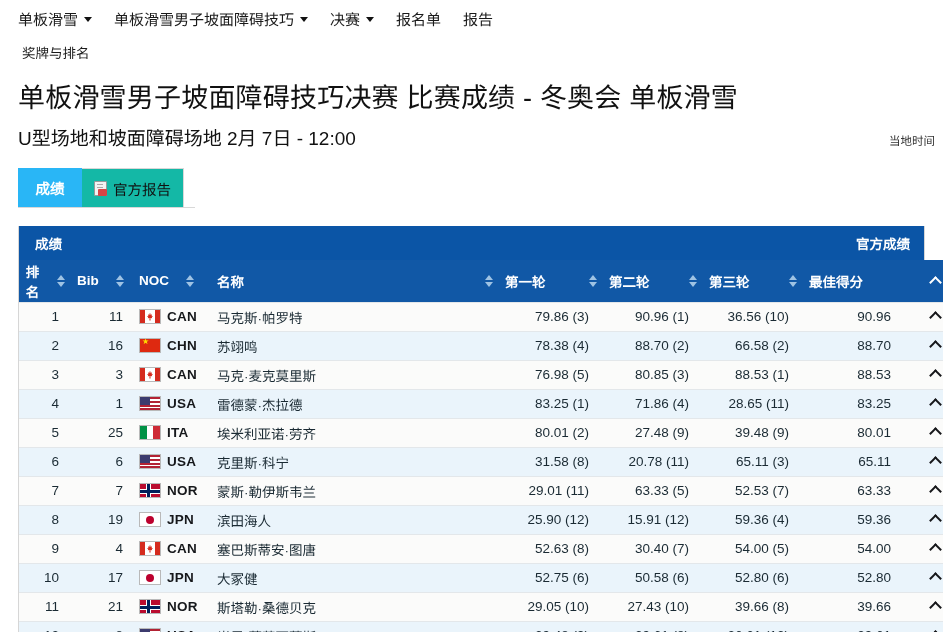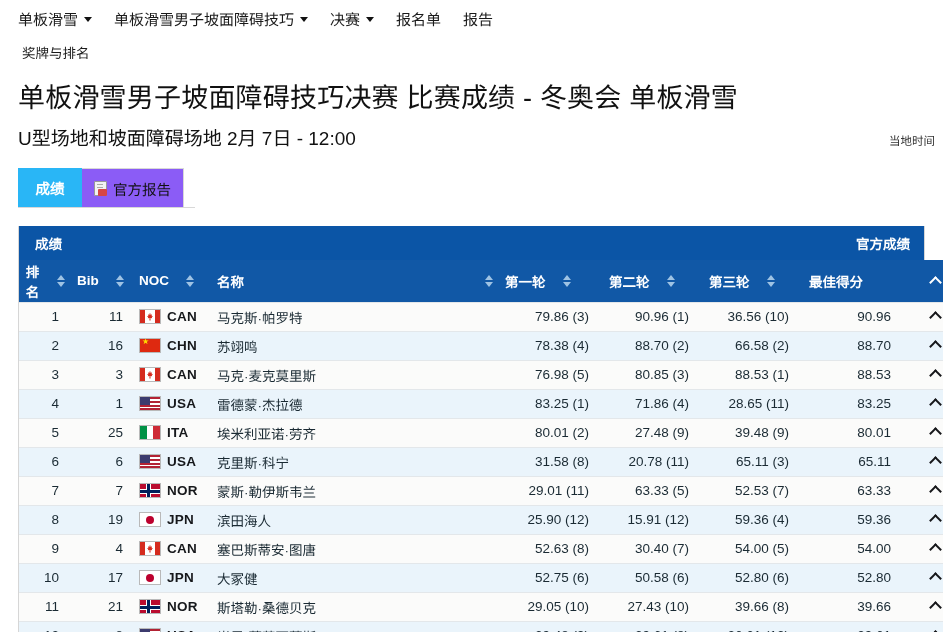--- a/index.html
+++ b/index.html
@@ -91,21 +91,21 @@
     font-size: 14.5px;
     white-space: nowrap;
   }
   .tab.active {
     background: #29b6f6;
     color: #ffffff;
     width: 64px;
     font-weight: 700;
   }
   .tab.inactive {
-    background: #8b5cf6;
+    background: #14b8a6;
     color: #111;
     border: 1px solid #d8d8d8;
     border-left: none;
     border-bottom: none;
     padding: 0 12px;
     gap: 6px;
   }
   .pdf-icon {
     position: relative;
     width: 13px; height: 15px;
@@ -163,21 +163,21 @@
     padding: 0 6px;
     vertical-align: middle;
     white-space: normal;
     border: none;
   }
   .th-inner {
     display: flex;
     align-items: center;
     gap: 17px;
   }
-  .th-inner.right { justify-content: flex-start; }
+  .th-inner.right { justify-content: space-between; }
   .th-inner.left { justify-content: flex-start; }
   .th-inner.center { justify-content: center; }
 
   .sort {
     display: inline-flex;
     flex-direction: column;
     justify-content: center;
     gap: 2px;
     flex: none;
     cursor: pointer;

